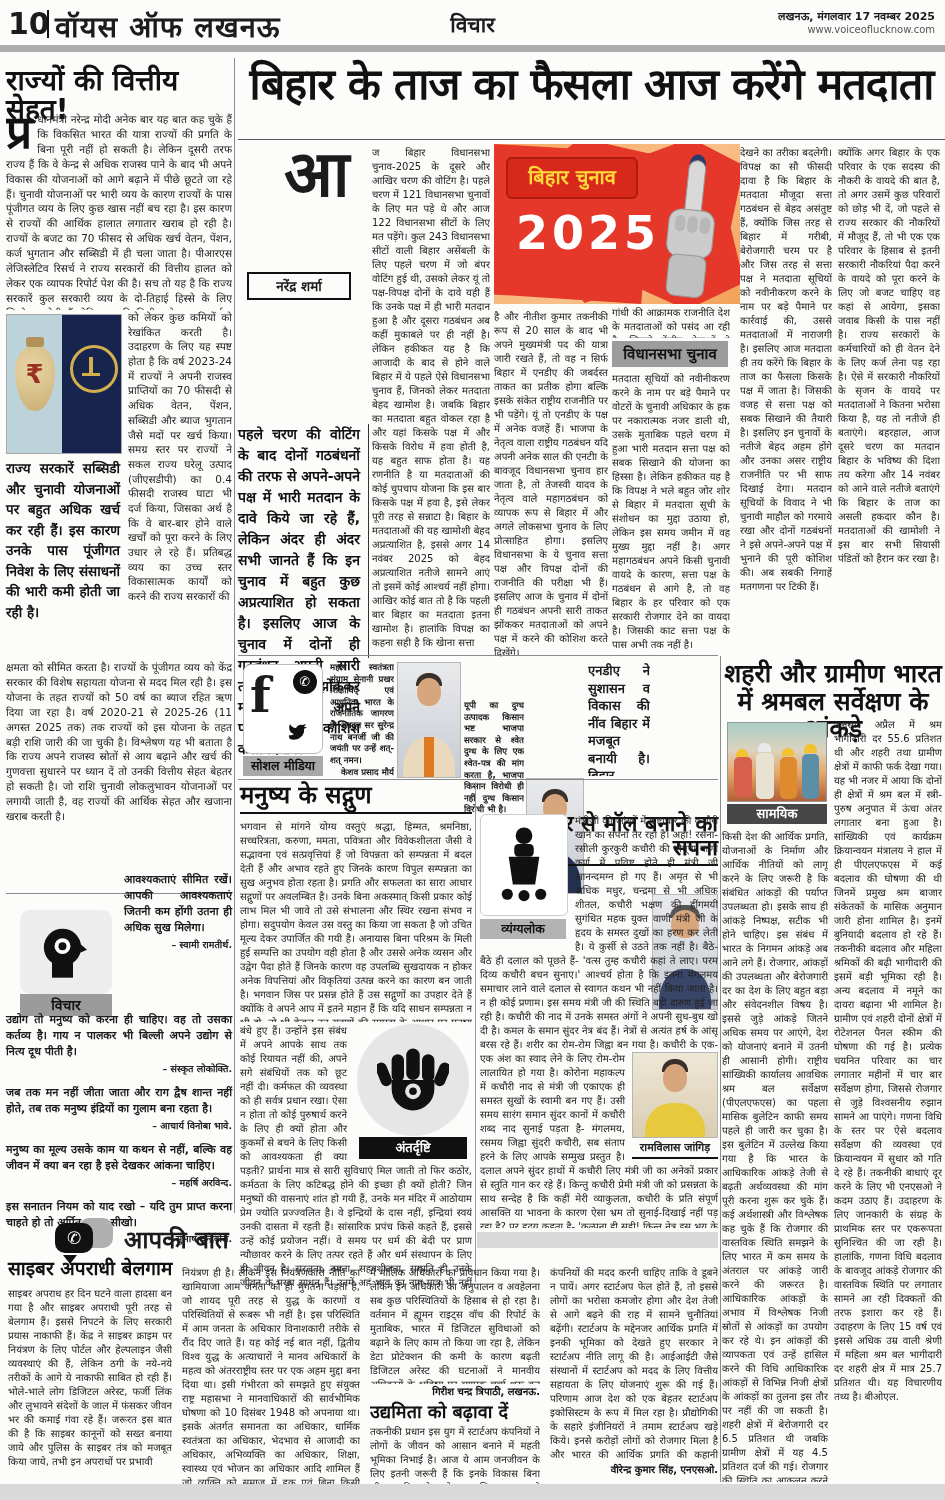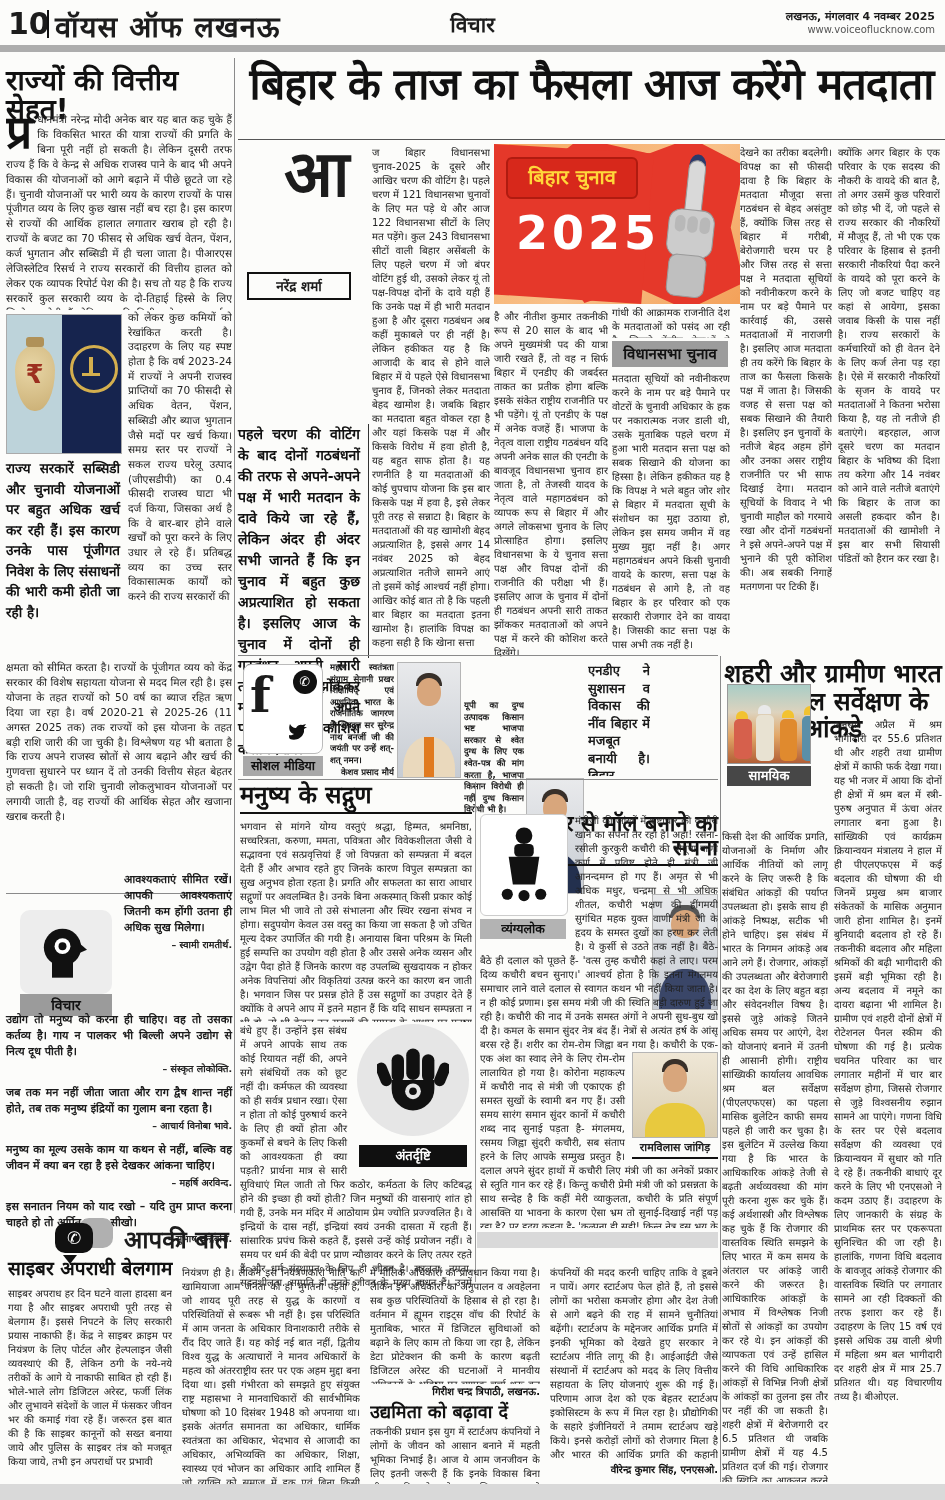--- a/index.html
+++ b/index.html
@@ -26,21 +26,21 @@
 </style>
 </head>
 <body>
 
 <div id="page">
 
   <div class="abs" style="left:8px;top:6px;font-size:30px;font-weight:800;">10</div>
   <div class="abs" style="left:47px;top:10px;width:2px;height:28px;background:#111;"></div>
   <div class="abs" style="left:55px;top:6px;font-size:29px;font-weight:800;letter-spacing:1px;">वॉयस ऑफ लखनऊ</div>
   <div class="abs" style="left:400px;top:10px;width:145px;text-align:center;font-size:21px;font-weight:800;">विचार</div>
-  <div class="abs" style="right:10px;top:8px;text-align:right;font-size:11px;font-weight:700;">लखनऊ, मंगलवार 4 नवम्बर 2025</div>
+  <div class="abs" style="right:10px;top:8px;text-align:right;font-size:11px;font-weight:700;">लखनऊ, मंगलवार 17 नवम्बर 2025</div>
   <div class="abs" style="right:10px;top:24px;text-align:right;font-size:10px;color:#555;">www.voiceoflucknow.com</div>
   <div class="abs" style="left:0;top:45px;width:945px;height:7px;background:#adadad;"></div>
 
   <div class="abs hl" style="left:6px;top:66px;width:226px;font-size:28px;line-height:1.05;">राज्यों की वित्तीय सेहत!</div>
   <div class="abs col-md" style="left:6px;top:112px;width:226px;height:198px;">
     <span class="dropcap" style="font-size:46px;">प्र</span><span>धानमंत्री नरेन्द्र मोदी अनेक बार यह बात कह चुके हैं कि विकसित भारत की यात्रा राज्यों की प्रगति के बिना पूरी नहीं हो सकती है। लेकिन दूसरी तरफ राज्य हैं कि वे केन्द्र से अधिक राजस्व पाने के बाद भी अपने विकास की योजनाओं को आगे बढ़ाने में पीछे छूटते जा रहे हैं। चुनावी योजनाओं पर भारी व्यय के कारण राज्यों के पास पूंजीगत व्यय के लिए कुछ खास नहीं बच रहा है। इस कारण से राज्यों की आर्थिक हालात लगातार खराब हो रही है। राज्यों के बजट का 70 फीसद से अधिक खर्च वेतन, पेंशन, कर्ज भुगतान और सब्सिडी में ही चला जाता है। पीआरएस लेजिस्लेटिव रिसर्च ने राज्य सरकारों की वित्तीय हालत को लेकर एक व्यापक रिपोर्ट पेश की है। सच तो यह है कि राज्य सरकारें कुल सरकारी व्यय के दो-तिहाई हिस्से के लिए जिम्मेदार होती हैं लेकिन उनकी वित्तीय सेहत पर पर्याप्त सार्वजनिक बहस नहीं होती है। ऐसे में इस प्रकार की रिपोर्ट राज्य सरकारों की वित्तीय हालत से संबंधित आम समझ को बेहतर बनाने में मदद करती है। उम्मीद के मुताबिक ही रिपोर्ट राज्यों की वित्तीय स्थिति</span>
   </div>
 
   <div class="abs" style="left:6px;top:314px;width:114px;height:138px;display:flex;border:1px solid #aaa;">
     <div style="width:55px;background:#bdd3da;position:relative;">
@@ -176,21 +176,21 @@
   <div class="abs avatar" style="left:652px;top:662px;width:64px;height:114px;">
     <div class="hair" style="width:30px;background:#555;"></div>
       <div class="face" style="width:28px;"></div>
       <div class="suit" style="background:#3a4668;"></div>
   </div>
   <div class="abs rule-h" style="left:238px;top:779px;width:480px;"></div>
 
   <div class="abs rule-v" style="left:720px;top:656px;height:826px;"></div>
   <div class="abs lh-head" style="left:724px;top:660px;width:218px;font-size:25px;text-align:center;">शहरी और ग्रामीण भारत में श्रमबल सर्वेक्षण के आंकड़े</div>
 
-  <div class="abs" style="left:727px;top:684px;width:84px;">
+  <div class="abs" style="left:727px;top:722px;width:100px;">
     <div style="height:78px;border:1px solid #999;position:relative;overflow:hidden;background:linear-gradient(180deg,#a9cdc6 0%,#ddd3be 35%,#e2a768 65%,#b25f36 100%);">
       <div style="position:absolute;left:8px;top:26px;width:12px;height:8px;background:#f2c230;border-radius:6px 6px 0 0;"></div>
       <div style="position:absolute;left:30px;top:20px;width:13px;height:9px;background:#e9e9e9;border-radius:6px 6px 0 0;"></div>
       <div style="position:absolute;left:54px;top:25px;width:12px;height:8px;background:#f2c230;border-radius:6px 6px 0 0;"></div>
       <div style="position:absolute;left:76px;top:21px;width:13px;height:9px;background:#f2c230;border-radius:6px 6px 0 0;"></div>
       <div style="position:absolute;left:6px;top:34px;width:18px;height:40px;background:#d6604c;border-radius:5px;"></div>
       <div style="position:absolute;left:28px;top:30px;width:18px;height:46px;background:#e8e2d2;border-radius:5px;"></div>
       <div style="position:absolute;left:52px;top:34px;width:17px;height:42px;background:#e08a2e;border-radius:5px;"></div>
       <div style="position:absolute;left:74px;top:31px;width:17px;height:45px;background:#5b8fa8;border-radius:5px;"></div>
     </div>
@@ -209,21 +209,21 @@
           <rect x="26" y="4" width="12" height="28" rx="6" fill="#111"></rect>
           <rect x="13" y="9" width="11" height="25" rx="5.5" fill="#111"></rect>
           <rect x="40" y="9" width="11" height="25" rx="5.5" fill="#111"></rect>
           <rect x="1" y="16" width="10" height="22" rx="5" fill="#111" transform="rotate(-22 6 27)"></rect>
           <rect x="53" y="16" width="10" height="22" rx="5" fill="#111" transform="rotate(22 58 27)"></rect>
           <path d="M13 32 h38 v8 a19 19 0 0 1 -38 0 z" fill="#111"></path>
           <circle cx="32" cy="42" r="7" fill="#e6e6e6"></circle>
             <circle cx="32" cy="42" r="3.4" fill="#111"></circle>
         </svg>
       </div>
-      <div class="labelbar" style="background:#101010;color:#fff;font-size:13px;height:22px;line-height:22px;width:108px;margin:9px auto 0;">अंतर्दृष्टि</div>
+      <div class="labelbar" style="background:#101010;color:#fff;font-size:13px;height:22px;line-height:22px;width:108px;margin:1px auto 0;">अंतर्दृष्टि</div>
     </div>
     <span>बंधे हुए हैं। उन्होंने इस संबंध में अपने आपके साथ तक कोई रियायत नहीं की, अपने सगे संबंधियों तक को छूट नहीं दी। कर्मफल की व्यवस्था को ही सर्वत्र प्रधान रखा। ऐसा न होता तो कोई पुरुषार्थ करने के लिए ही क्यों होता और कुकर्मों से बचने के लिए किसी को आवश्यकता ही क्या पड़ती? प्रार्थना मात्र से सारी सुविधाएं मिल जाती तो फिर कठोर, कर्मठता के लिए</span> <span>कटिबद्ध होने की इच्छा ही क्यों होती? जिन मनुष्यों की वासनाएं शांत हो गयी हैं, उनके मन मंदिर में आठोयाम प्रेम ज्योति प्रज्ज्वलित है। वे इन्द्रियों के दास नहीं, इन्द्रियां स्वयं उनकी दासता में रहती हैं। सांसारिक प्रपंच किसे कहते हैं, इससे उन्हें कोई प्रयोजन नहीं। वे समय पर धर्म की बेदी पर प्राण न्यौछावर करने के लिए तत्पर रहते हैं और धर्म संस्थापन के लिए ही जीवन है। सरलता, नम्रता, सहनशीलता, सम्प्रति ही उनके जीवन के मुख्य साधन हैं। उनमें अहं भाव का नाम-मात्र भी नहीं होता। ऐसे मनुष्य सत्य की शीतल छाया में जीवन व्यतीत करते हैं और उनमें समाज की बुराई किसी भी तरह प्रभावित नहीं कर पाती है।</span>
   </div>
 
   <div class="abs rule-v" style="left:475px;top:782px;height:500px;background:#999;"></div>
 
   <div class="abs lh-head" style="left:480px;top:812px;width:238px;font-size:22px;text-align:right;border-bottom:2px solid #111;padding-bottom:4px;">भ्रष्टाचार से मॉल बनाने का सपना</div>
   <div class="abs col" style="left:480px;top:814px;width:238px;height:414px;">
     <div class="floatbox" style="width:88px;text-align:center;border-radius:13px;">
       <div style="width:86px;height:100px;background:#fff;border:1px solid #ccc;border-radius:6px;display:flex;align-items:center;justify-content:center;">

